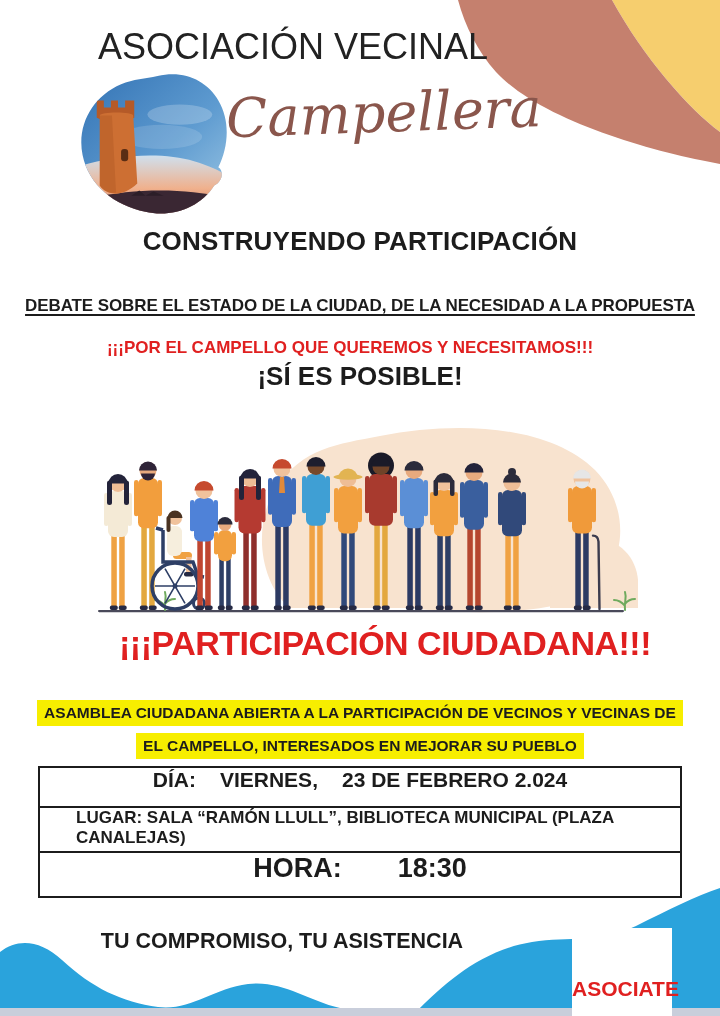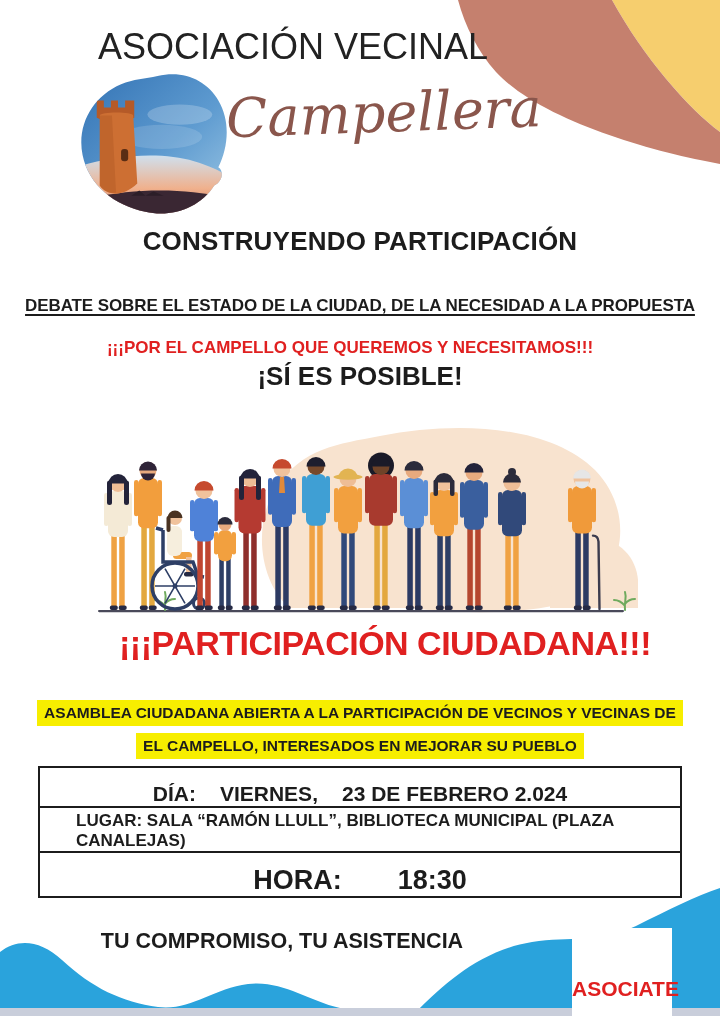--- a/index.html
+++ b/index.html
@@ -31,21 +31,21 @@
 
   .participation{position:absolute;top:624px;left:0;width:720px;text-align:center;
           font-size:34px;font-weight:700;letter-spacing:-.5px;color:var(--accent-red,#e02020);padding-left:25px;}
 
   .assembly{position:absolute;top:700px;left:0;width:720px;text-align:center;z-index:2;}
   .assembly .hl{display:inline-block;background:var(--highlight-yellow,#f7ee00);
           font-size:15.5px;font-weight:700;padding:4px 7px;margin-bottom:7px;}
 
   .table{position:absolute;top:766px;left:38px;width:644px;z-index:2;background:#fff;
          border:2.5px solid #1c1c1c;box-sizing:border-box;}
-  .table .row{display:flex;align-items:flex-end;justify-content:center;box-sizing:border-box;}
+  .table .row{display:flex;align-items:flex-start;justify-content:center;box-sizing:border-box;}
   .row-day{height:40px;border-bottom:2.5px solid #1c1c1c;font-size:21px;font-weight:700;gap:24px;}
   .row-place{height:45px;border-bottom:2.5px solid #1c1c1c;font-size:17px;font-weight:700;padding-left:36px;}
   .row-time{height:43px;font-size:27px;font-weight:700;gap:56px;}
 
   .join-box{position:absolute;top:928px;left:572px;width:100px;height:122px;background:#fff;
             z-index:6;display:flex;flex-direction:row;align-items:center;}
   .join-label{font-size:21px;font-weight:700;color:var(--accent-red,#e02020);line-height:26px;}
   .qr{width:82px;height:82px;margin-top:4px;background:#fff;}
 
   .closing{position:absolute;top:929px;left:0;width:540px;text-align:center;

